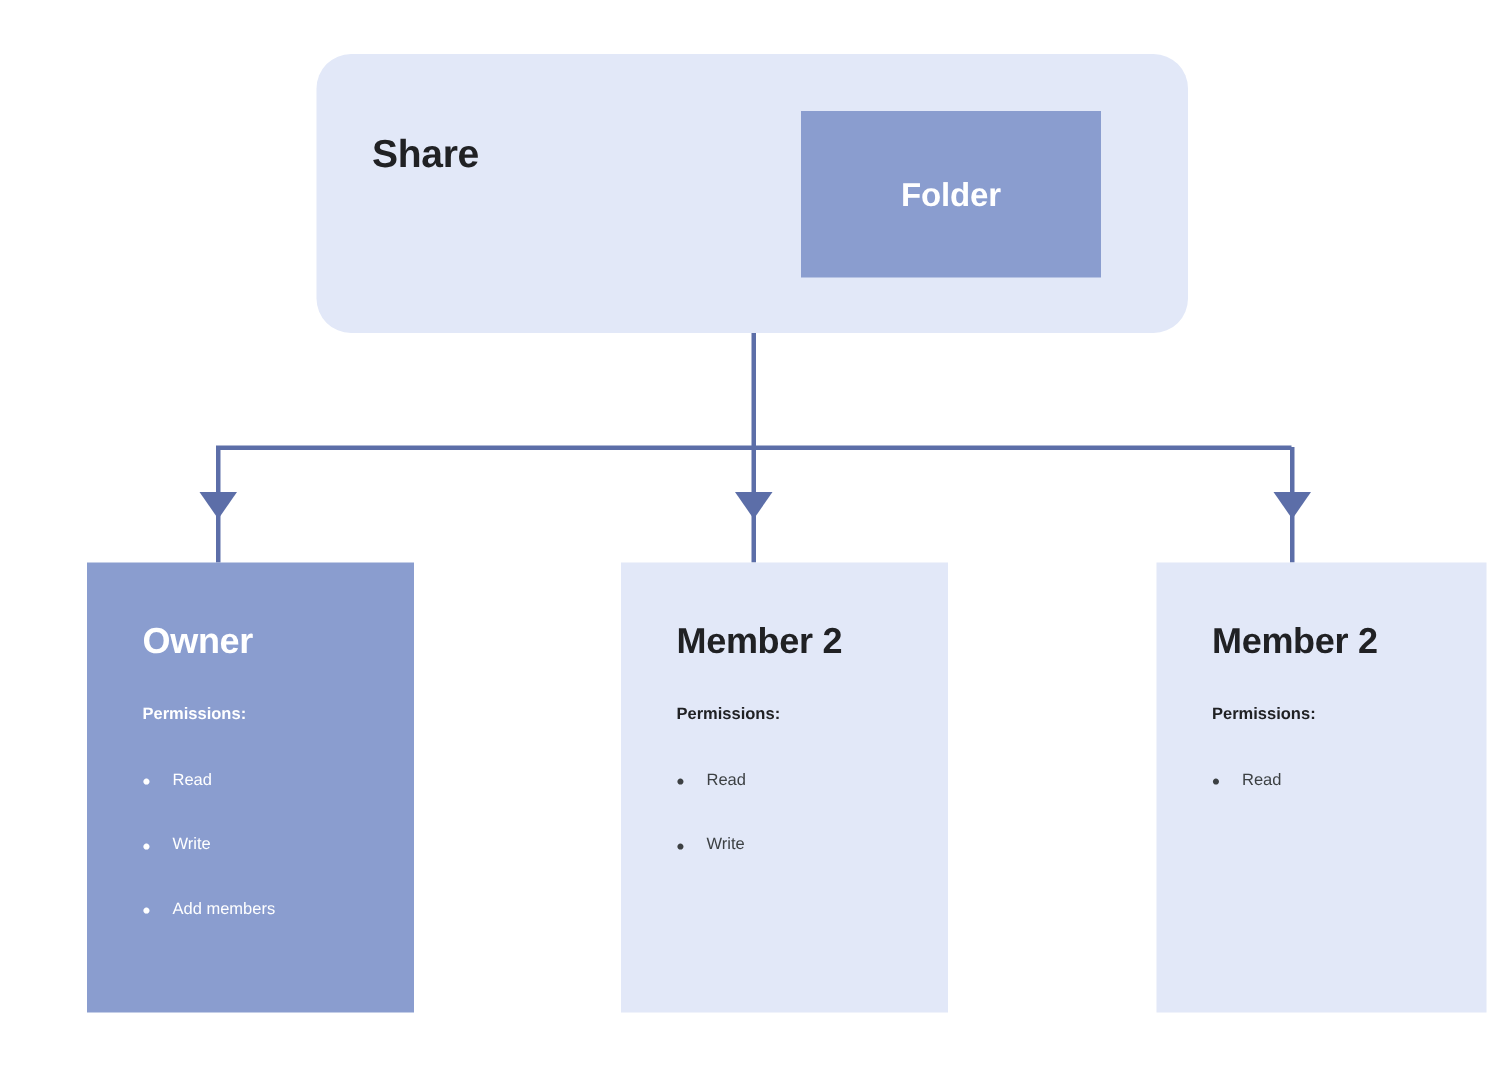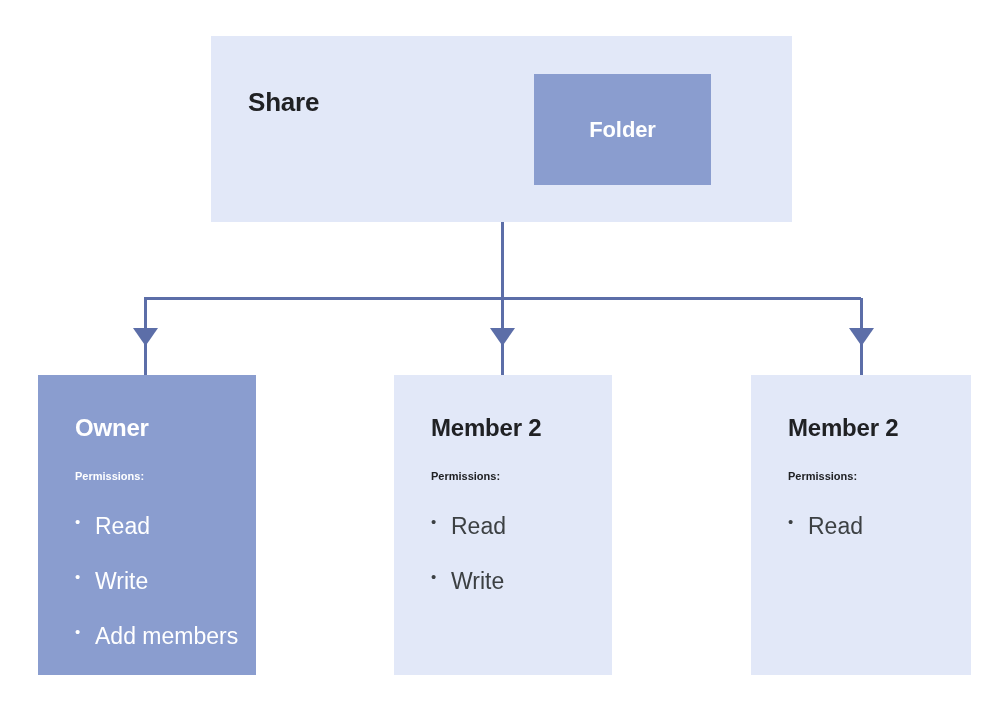--- a/index.html
+++ b/index.html
@@ -30,20 +30,21 @@
   }
 
   
   .share-panel {
     position: absolute;
     left: 211px;
     top: 36px;
     width: 581px;
     height: 186px;
     background: #e2e8f8;
+    border-radius: 23px;
   }
   .share-title {
     position: absolute;
     left: 37px;
     top: 53px;
     font-size: 26px;
     font-weight: bold;
     color: #202124;
     letter-spacing: -0.2px;
     line-height: 1;
@@ -54,39 +55,40 @@
     top: 110px;
     font-size: 17px;
     font-weight: normal;
     color: #202124;
     line-height: 1;
   }
   .folder-box {
     position: absolute;
     left: 323px;
     top: 38px;
-    width: 177px;
+    width: 200px;
     height: 111px;
     background: #8a9dcf;
     display: flex;
     align-items: center;
     justify-content: center;
   }
   .folder-label {
     font-size: 22px;
     font-weight: bold;
     color: #ffffff;
     letter-spacing: -0.1px;
   }
 
   
   .role-card {
     position: absolute;
     top: 375px;
     height: 300px;
+    margin-left: 20px;
   }
   .role-card.owner   { left: 38px;  width: 218px; background: #8a9dcf; }
   .role-card.member1 { left: 394px; width: 218px; background: #e2e8f8; }
   .role-card.member2 { left: 751px; width: 220px; background: #e2e8f8; }
 
   .role-title {
     position: absolute;
     left: 37px;
     top: 41px;
     font-size: 24px;
@@ -106,21 +108,21 @@
     position: absolute;
     left: 37px;
     top: 140px;
     margin: 0;
     padding: 0;
     list-style: none;
   }
   .role-list li {
     position: relative;
     padding-left: 20px;
-    font-size: 23px;
+    font-size: 11px;
     line-height: 1;
     margin-bottom: 32px;
   }
   .role-list li::before {
     content: "\2022";
     position: absolute;
     left: 0;
     top: -1px;
     font-size: 15px;
   }

